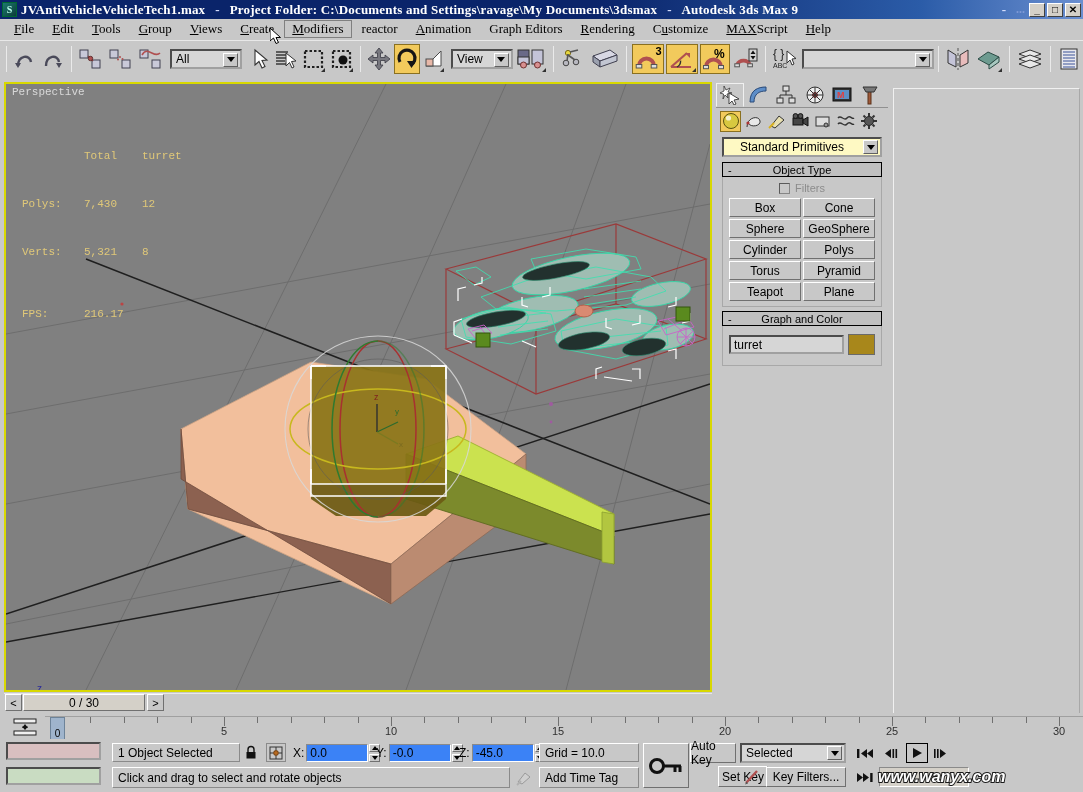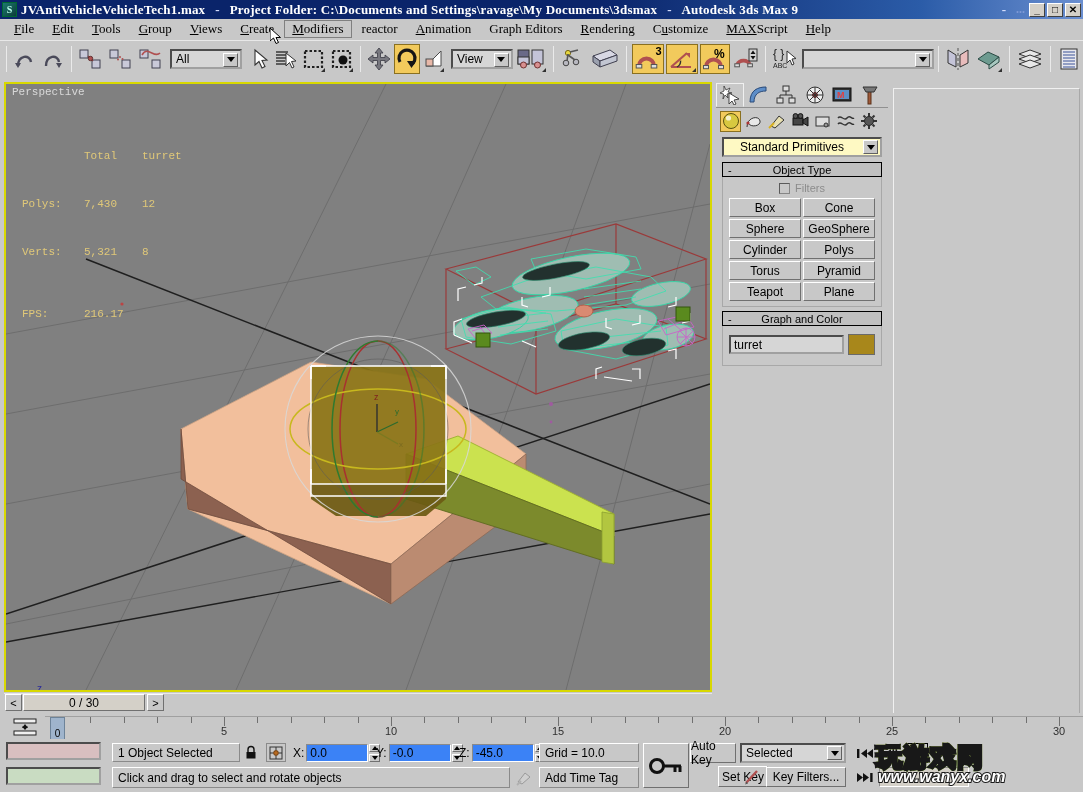--- a/index.html
+++ b/index.html
@@ -1136,20 +1136,19 @@
     <div class="playbtn" style="position:absolute;left:855px;top:28px">
       <svg width="18" height="13" viewBox="0 0 18 13">
         <polygon points="1,2 1,11 7,6.5" fill="#111"></polygon>
         <polygon points="7,2 7,11 13,6.5" fill="#111"></polygon>
         <rect x="14.2" y="2" width="2.4" height="9" fill="#111"></rect>
       </svg>
     </div>
     <div style="position:absolute;left:879px;top:27px;width:90px;height:20px;background:#d4d0c8;border:1px solid #8a8a8a;border-right-color:#fff;border-bottom-color:#fff;display:flex;align-items:center;padding-left:4px;font-size:12px">0</div>
 
     <div id="watermark">
-      <div class="wm-cn">玩游戏网</div>
       <div class="wm-cn2" style="opacity:0">玩游戏网</div>
       <div class="wm-url">www.wanyx.com</div>
       <div class="wm-url2" style="opacity:0">www.wanyx.com</div>
     </div>
   </div>
 
 </div>
 
 </body></html>

